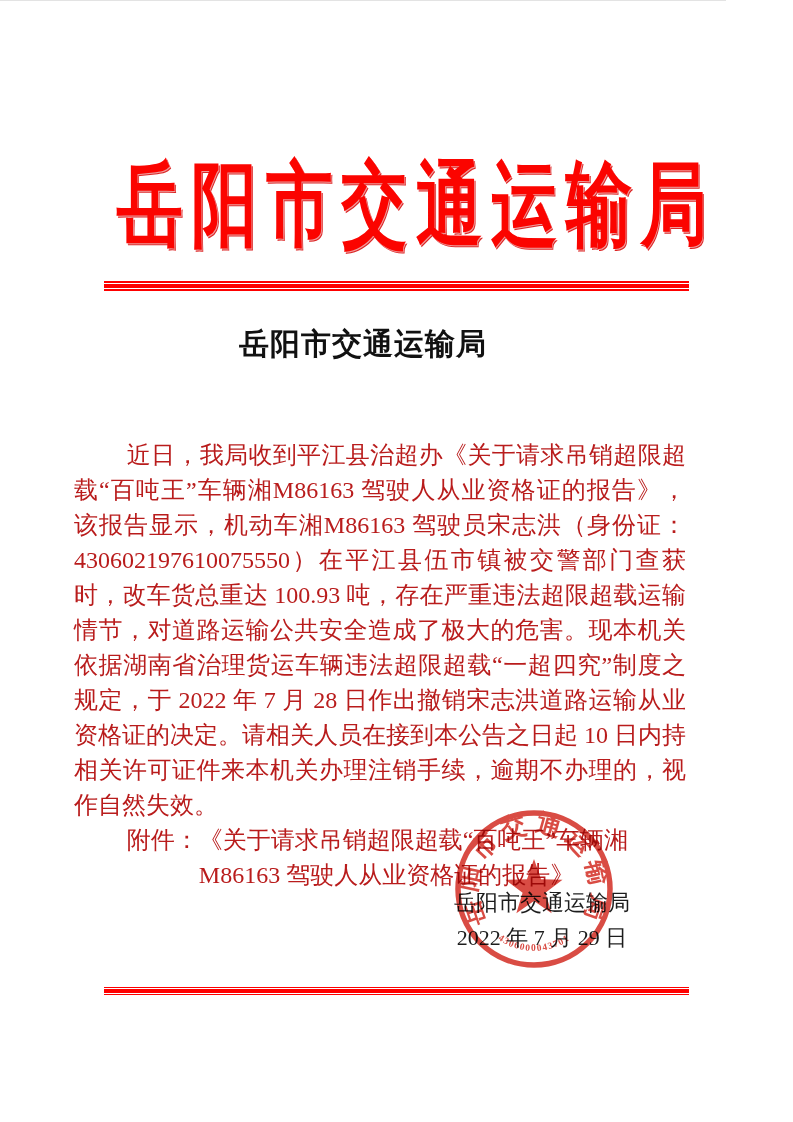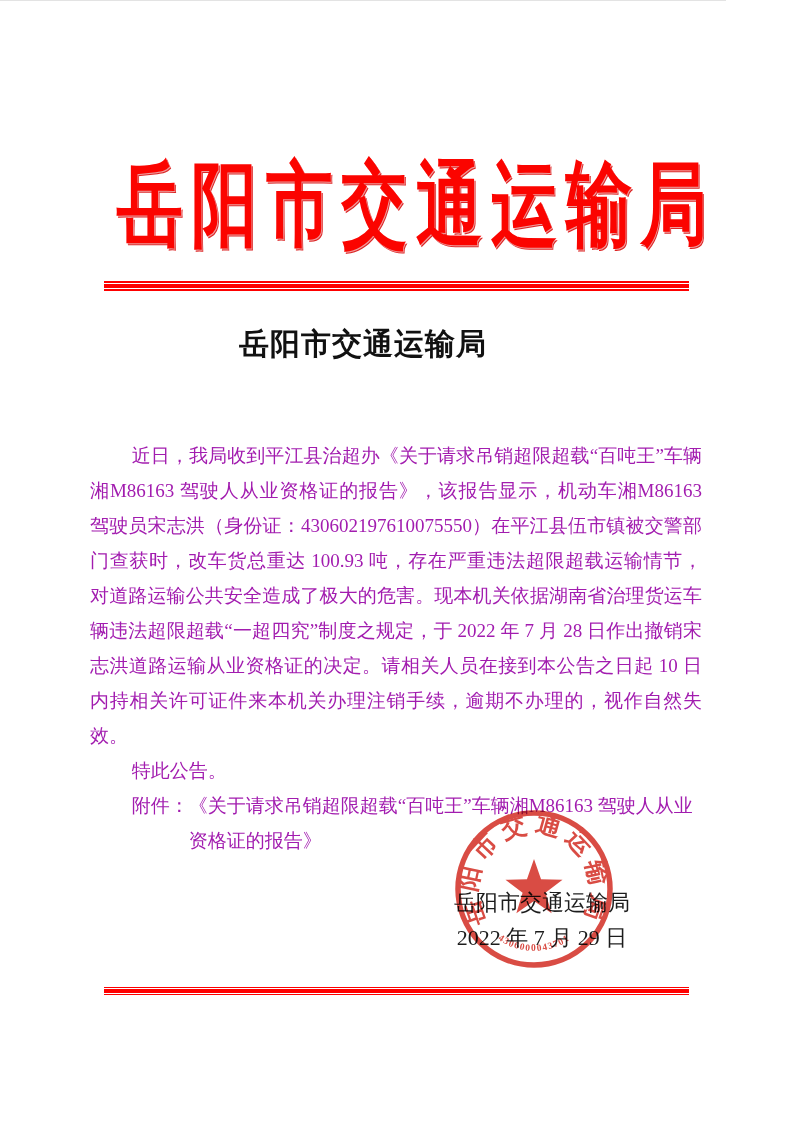--- a/index.html
+++ b/index.html
@@ -65,24 +65,24 @@
     font-weight: bold;
     font-size: 30px;
     line-height: 39px;
     letter-spacing: 1px;
   }
 
   
   .doc-body {
     position: absolute;
     top: 437px;
-    left: 90px;
+    left: 74px;
     width: 612px;
-    color: #a21caf;
-    font-size: 19px;
+    color: #b91c1c;
+    font-size: 24px;
     line-height: 35px;
     text-align: justify;
   }
   .para-indent { text-indent: 2.2em; }
   .para-attachment {
     padding-left: 5.2em;
     text-indent: -3em;
     text-align: left;
   }
 
@@ -126,21 +126,20 @@
   </div>
 
   <div class="red-band top-band"></div>
 
   <div class="doc-title">
     <div>岳阳市交通运输局</div>
   </div>
 
   <div class="doc-body">
     <p class="para-indent">近日，我局收到平江县治超办《关于请求吊销超限超载“百吨王”车辆湘M86163 驾驶人从业资格证的报告》，该报告显示，机动车湘M86163 驾驶员宋志洪（身份证：430602197610075550）在平江县伍市镇被交警部门查获时，改车货总重达 100.93 吨，存在严重违法超限超载运输情节，对道路运输公共安全造成了极大的危害。现本机关依据湖南省治理货运车辆违法超限超载“一超四究”制度之规定，于 2022 年 7 月 28 日作出撤销宋志洪道路运输从业资格证的决定。请相关人员在接到本公告之日起 10 日内持相关许可证件来本机关办理注销手续，逾期不办理的，视作自然失效。</p>
-    <p class="para-indent">特此公告。</p>
     <p class="para-attachment"><span>附件：</span><span>《关于请求吊销超限超载“百吨王”车辆湘M86163 驾驶人从业资格证的报告》</span></p>
   </div>
 
   <div class="signature">
     <div>岳阳市交通运输局</div>
     <div>2022 年 7 月 29 日</div>
   </div>
 
   <svg class="seal" viewBox="0 0 180 180">
     <circle cx="90" cy="90" r="76" fill="none" stroke="#d5382f" stroke-width="5.5"></circle>

